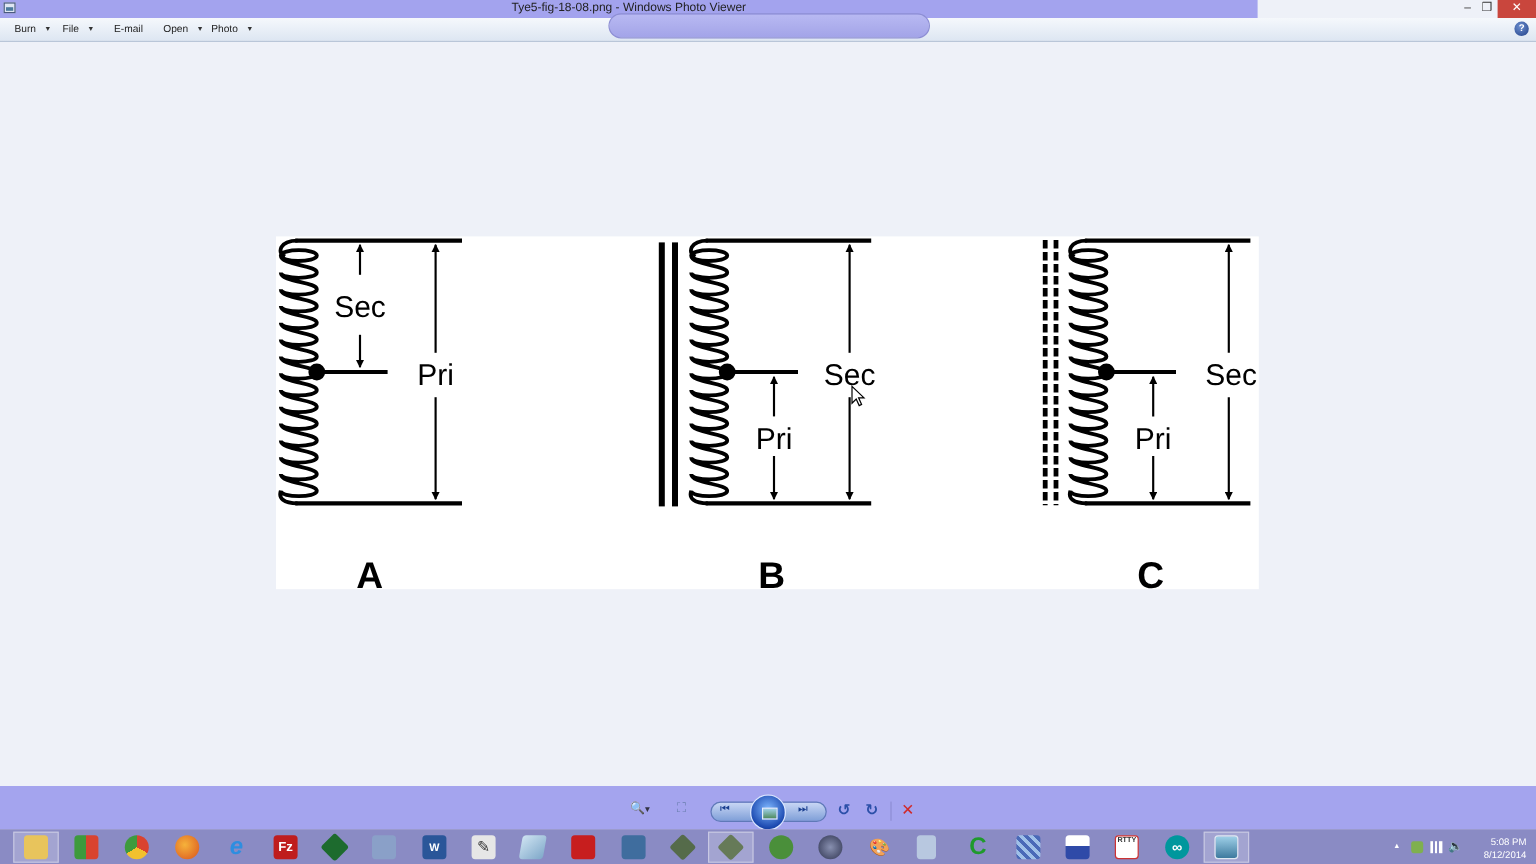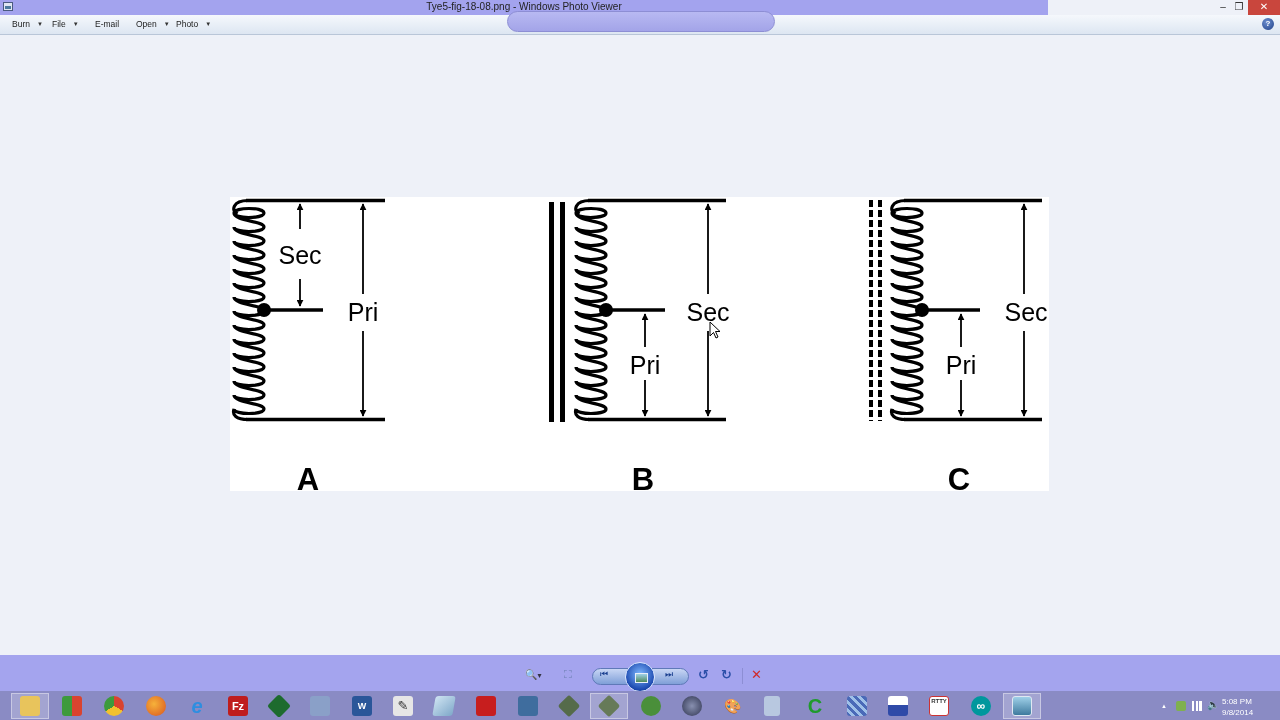--- a/index.html
+++ b/index.html
@@ -27,21 +27,21 @@
   .ctrl-pill { position: absolute; left: 507px; top: 11px; width: 268px; height: 21px; border-radius: 11px; border: 1px solid #8d8ed4; background: linear-gradient(#b8b9f2, #a3a4e8); }
   .ctrl { position: absolute; top: 14px; font-size: 11px; color: #2b4fa8; text-align: center; }
   .nav-pill { position: absolute; left: 592px; top: 13px; width: 97px; height: 17px; border-radius: 9px; background: linear-gradient(#c8d6f4, #7f9fd8); border: 1px solid #5f79b8; }
   .slideshow-btn { position: absolute; left: 625px; top: 8px; width: 30px; height: 30px; border-radius: 50%; background: radial-gradient(circle at 50% 40%, #7fb8ff, #1c49b0 70%, #0c2a74); border: 1px solid #dbe6ff; }
   .slideshow-btn::after { content: ""; position: absolute; left: 9px; top: 10px; width: 11px; height: 8px; background: linear-gradient(#9fd0e8, #4f8a5c); border: 1px solid #e8eef8; }
 
   .taskbar { position: absolute; left: 0; top: 691px; width: 1280px; height: 29px; background: #8a8bc4; }
   .tb-icon { position: absolute; top: 696px; width: 20px; height: 20px; border-radius: 3px; font-size: 8px; font-weight: bold; color: #fff; text-align: center; line-height: 20px; }
   .tb-active { position: absolute; top: 693px; width: 38px; height: 26px; background: rgba(255,255,255,0.22); border: 1px solid rgba(255,255,255,0.4); }
   .tray { position: absolute; top: 697px; font-size: 9px; color: #fff; }
-  .clock { position: absolute; left: 1222px; top: 696px; width: 50px; text-align: left; font-size: 8px; line-height: 11px; color: #fff; }
+  .clock { position: absolute; left: 1222px; top: 696px; width: 50px; text-align: right; font-size: 8px; line-height: 11px; color: #fff; }
 </style>
 </head>
 <body>
 
 <div class="titlebar">
   <div class="app-icon"></div>
   <div class="title">Tye5-fig-18-08.png - Windows Photo Viewer</div>
   <div class="win-btn min">–</div>
   <div class="win-btn max">❐</div>
   <div class="win-btn close">✕</div>
@@ -206,14 +206,14 @@
 <div class="tb-icon" style="left:929px; background:#fff; color:#333; font-size:6px; line-height:9px; border:1px solid #c33;">RTTY</div>
 <div class="tb-icon" style="left:971px; border-radius:50%; background:#00979d; font-size:12px;">∞</div>
 <div class="tb-icon" style="left:1012px; background:linear-gradient(#9fd0e8,#3e7a9e); border:1px solid #dfe8f2;"></div>
 
 <div class="tray" style="left:1161px; font-size:6px; top:703px;">▲</div>
 <div class="tray" style="left:1176px; width:10px; height:10px; top:701px; background:#7fb04f; border-radius:2px;"></div>
 <div class="tray" style="left:1192px; width:10px; height:10px; top:701px; background:linear-gradient(90deg,#fff 20%,transparent 20% 35%,#fff 35% 55%,transparent 55% 70%,#fff 70%);"></div>
 <div class="tray" style="left:1207px; top:699px; font-size:10px;">🔈</div>
 <div class="clock">
   <div>5:08 PM</div>
-  <div>9/8/2014</div>
+  <div>8/12/2014</div>
 </div>
 
 </body></html>

